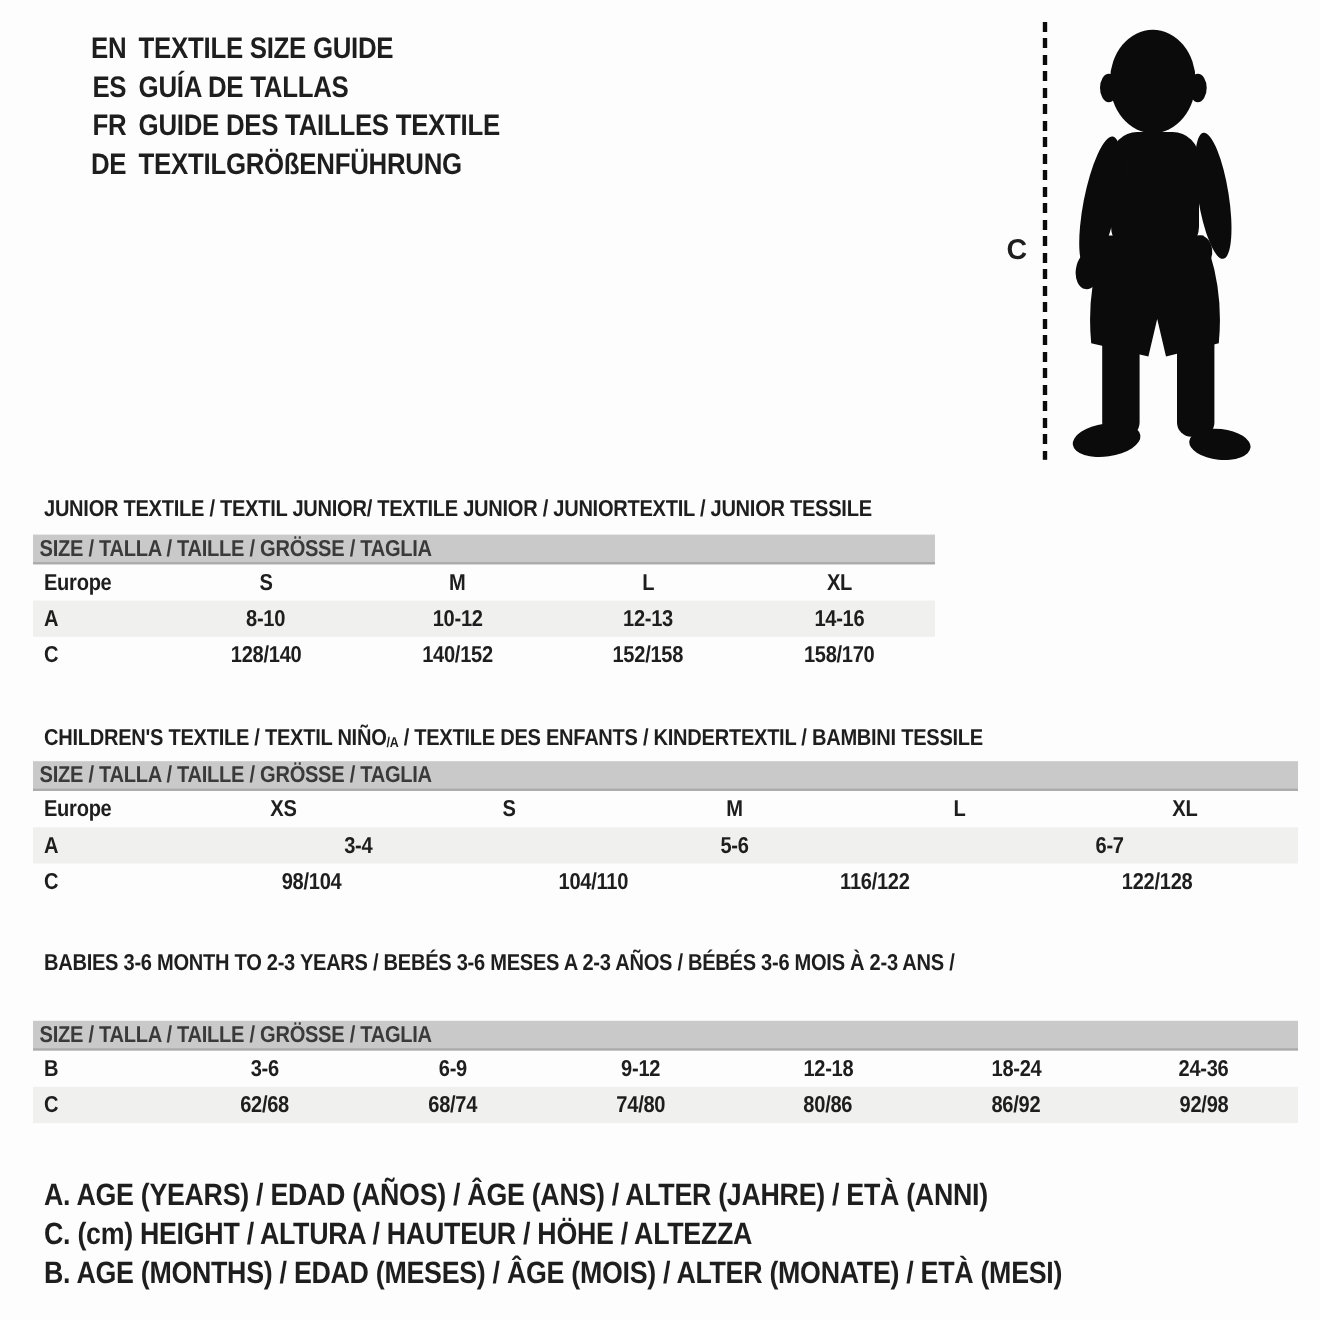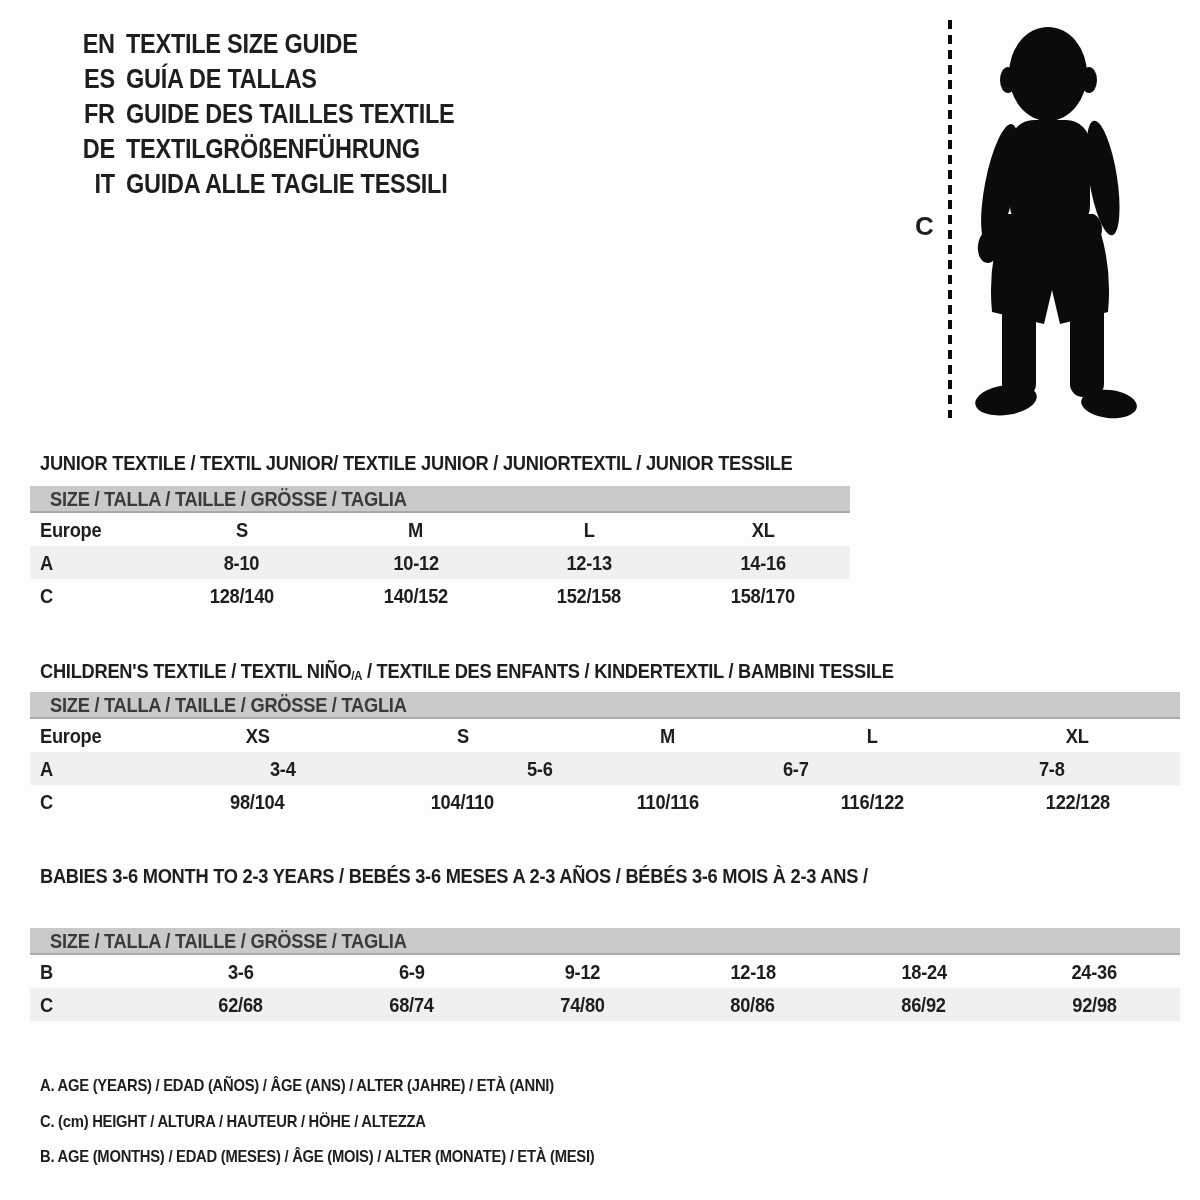--- a/index.html
+++ b/index.html
@@ -44,30 +44,30 @@
 
   
   .table { position: absolute; left: 30px; font-size: 21px; }
   #table0 { top: 486px; width: 820px; }
   #table1 { top: 692px; width: 1150px; }
   #table2 { top: 928px; width: 1150px; }
   .table-header-bar {
     height: 25px; line-height: 25px;
     background: var(--header-bar, #c9c9c9);
     border-bottom: 2px solid #aaaaaa;
-    padding-left: 20px;
+    padding-left: 6px;
     color: #3a3a3a;
   }
   .trow { display: flex; height: 33px; line-height: 33px; }
   .trow.shaded { background: var(--shaded-row, #f0f0ef); }
   .tlabel { flex: 0 0 115px; padding-left: 10px; }
   .tcell { flex: 1 1 0; text-align: center; }
 
   
-  .legend { position: absolute; left: 40px; top: 1068px; font-size: 17px; }
+  .legend { position: absolute; left: 40px; top: 1068px; font-size: 28px; }
   .legend-line { height: 35.5px; line-height: 35.5px; }
 </style>
 </head>
 <body>
 
 <div class="page">
 
   <section class="languages" id="languages">
       <div class="lang-row">
         <span class="lang-code cond">EN</span>
@@ -77,24 +77,20 @@
         <span class="lang-code cond">ES</span>
         <span class="lang-label cond">GUÍA DE TALLAS</span>
       </div>
       <div class="lang-row">
         <span class="lang-code cond">FR</span>
         <span class="lang-label cond">GUIDE DES TAILLES TEXTILE</span>
       </div>
       <div class="lang-row">
         <span class="lang-code cond">DE</span>
         <span class="lang-label cond">TEXTILGRÖßENFÜHRUNG</span>
-      </div>
-      <div class="lang-row">
-        <span class="lang-code cond">IT</span>
-        <span class="lang-label cond">GUIDA ALLE TAGLIE TESSILI</span>
       </div>
     </section>
 
   <span class="figure-label">C</span>
   <div class="dashed-line"></div>
   <svg class="silhouette" width="182" height="398" viewBox="0 0 182 398" aria-hidden="true">
     <g fill="#0b0b0b">
       <ellipse cx="46" cy="58" rx="8" ry="13"></ellipse>
       <ellipse cx="127" cy="58" rx="8" ry="13"></ellipse>
       <ellipse cx="86" cy="52" rx="39" ry="47"></ellipse>
@@ -150,27 +146,25 @@
         <div class="tcell"><span class="cond cc">S</span></div>
         <div class="tcell"><span class="cond cc">M</span></div>
         <div class="tcell"><span class="cond cc">L</span></div>
         <div class="tcell"><span class="cond cc">XL</span></div>
       </div>
       <div class="trow shaded">
         <div class="tlabel"><span class="cond">A</span></div>
         <div class="tcell"><span class="cond cc">3-4</span></div>
         <div class="tcell"><span class="cond cc">5-6</span></div>
         <div class="tcell"><span class="cond cc">6-7</span></div>
-        <div class="tcell"><span class="cond cc">7-8</span></div>
       </div>
       <div class="trow">
         <div class="tlabel"><span class="cond">C</span></div>
         <div class="tcell"><span class="cond cc">98/104</span></div>
         <div class="tcell"><span class="cond cc">104/110</span></div>
-        <div class="tcell"><span class="cond cc">110/116</span></div>
         <div class="tcell"><span class="cond cc">116/122</span></div>
         <div class="tcell"><span class="cond cc">122/128</span></div>
       </div>
     </div>
 
   <h2 class="section-title" id="title2">
       <div class="title-line"><span class="cond"><span>BABIES 3-6 MONTH TO 2-3 YEARS / BEBÉS 3-6 MESES A 2-3 AÑOS / BÉBÉS 3-6 MOIS À 2-3 ANS /</span></span></div>
     </h2>
   <div class="table" id="table2">
       <div class="table-header-bar"><span class="cond">SIZE / TALLA / TAILLE / GRÖSSE / TAGLIA</span></div>

